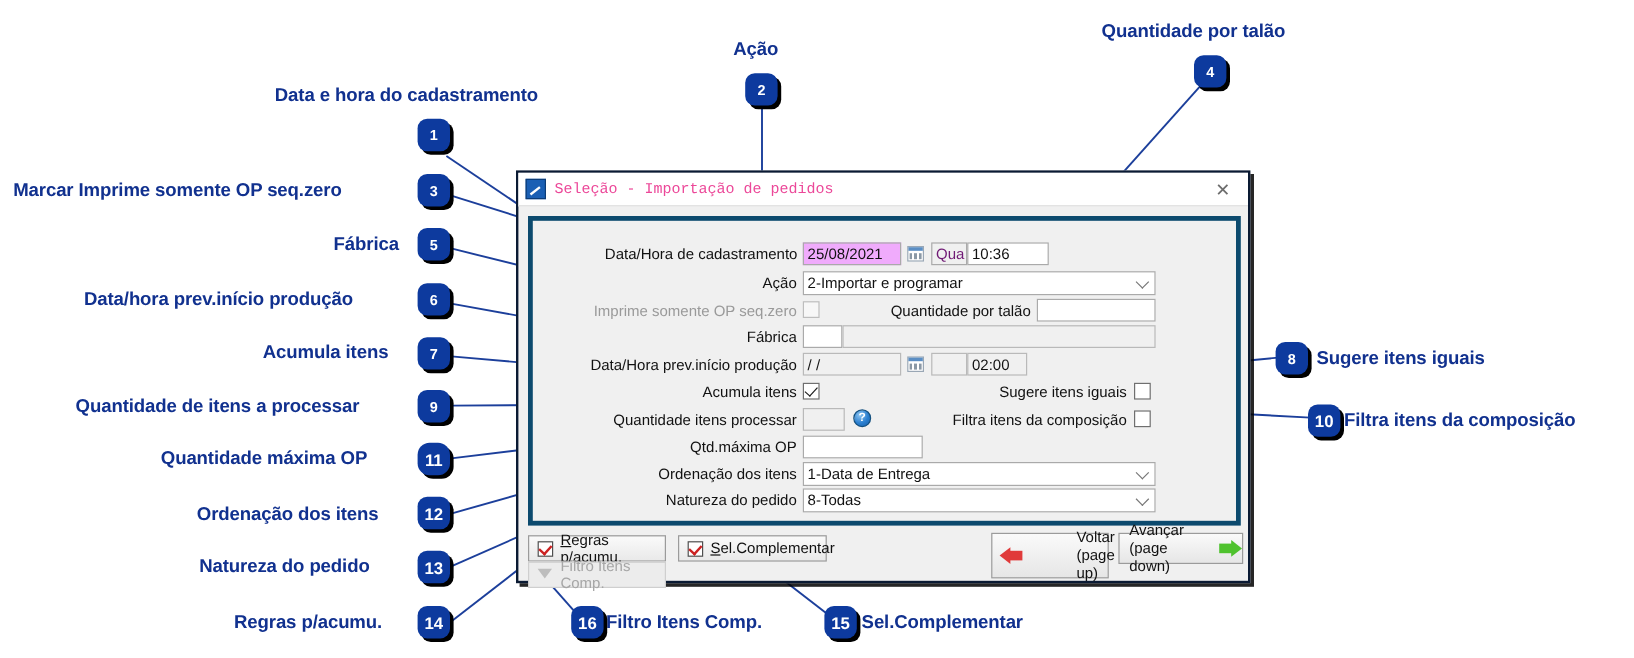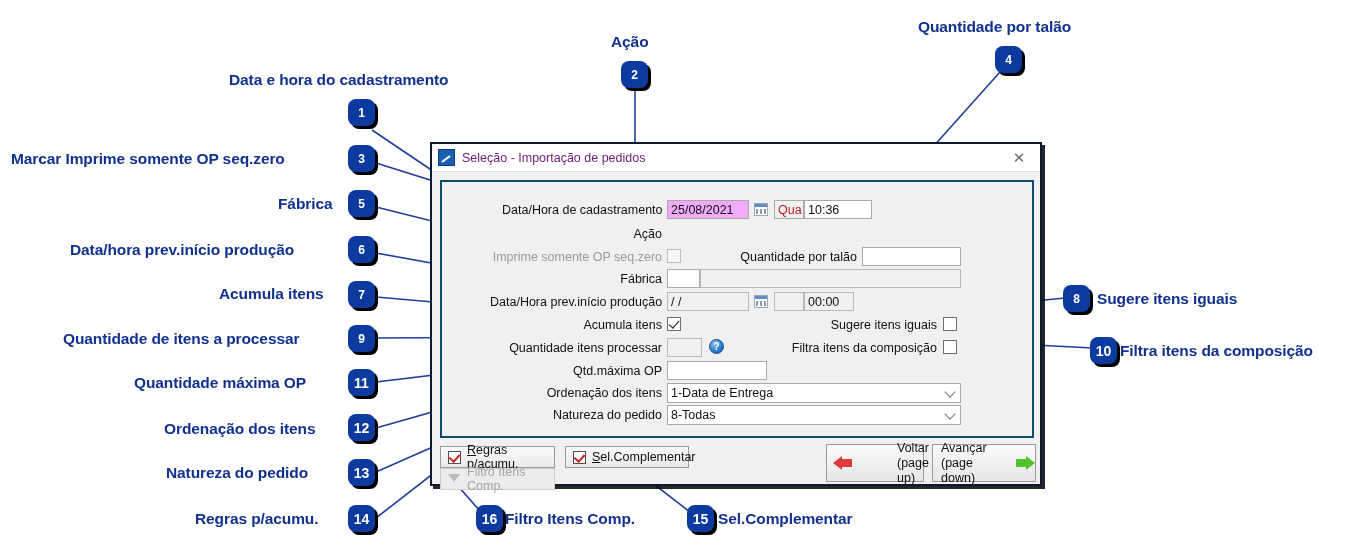--- a/index.html
+++ b/index.html
@@ -61,36 +61,36 @@
     position:relative;
     flex:0 0 auto;
   }
   #title-icon:after{
     content:"";
     position:absolute;left:2px;top:8px;
     width:10px;height:2px;background:#ffffff;
     transform:rotate(-38deg);
   }
   #title-text{
-    font-size:12.5px;color:#701a75;
-    font-family:Liberation Sans, sans-serif;
+    font-size:12.5px;color:#ec4899;
+    font-family:Liberation Mono, monospace;
   }
   #close-btn{
     margin-left:auto;
     width:42px;height:27px;
     display:flex;align-items:center;justify-content:center;
     color:#6d6d6d;font-size:15px;
     font-family:"Liberation Sans", sans-serif;
   }
 
   #groupbox{
     position:absolute;
     left:8px;top:36px;
     width:594px;height:352px;
-    border:2px solid #0c4a6e;
+    border:4px solid #0c4a6e;
     background:#f0f0f0;
     box-sizing:border-box;
   }
   
   .lbl{
     position:absolute;
     font-size:12.5px;color:#111111;
     text-align:right;
     font-family:"Liberation Sans", sans-serif;
     white-space:nowrap;
@@ -103,21 +103,21 @@
     box-sizing:border-box;
     font-size:12.5px;
     color:#111;
     padding:1px 3px;
     font-family:"Liberation Sans", sans-serif;
     line-height:16px;
     overflow:hidden;
     white-space:nowrap;
   }
   .fld.yellow{background:#f0abfc;}
-  .fld.gray{background:#f0f0f0;color:#b91c1c;}
+  .fld.gray{background:#f0f0f0;color:#701a75;}
   .fld.readonly{background:#f0f0f0;border:1px solid #b9b9b9;}
   .combo{
     position:absolute;
     background:#ffffff;
     border:1px solid #aaaaaa;
     box-sizing:border-box;
     font-size:12.5px;color:#111;
     padding:1px 3px;
     line-height:17px;
     font-family:"Liberation Sans", sans-serif;
@@ -297,21 +297,21 @@
 <div class="anno-label" style="left:1097px;top:290px;">Sugere itens iguais</div>
 <div class="anno-badge" style="left:1063px;top:285px;">8</div>
 
 <div class="anno-label" style="left:63px;top:330px;">Quantidade de itens a processar</div>
 <div class="anno-badge" style="left:348px;top:325px;">9</div>
 
 <div class="anno-label" style="left:1120px;top:342px;">Filtra itens da composição</div>
 <div class="anno-badge wide" style="left:1090px;top:337px;">10</div>
 
 <div class="anno-label" style="left:134px;top:374px;">Quantidade máxima OP</div>
-<div class="anno-badge wide" style="left:348px;top:369px;">11</div>
+<div class="anno-badge wide" style="left:348px;top:369px;border-radius:10px;">11</div>
 
 <div class="anno-label" style="left:164px;top:420px;">Ordenação dos itens</div>
 <div class="anno-badge wide" style="left:348px;top:414px;">12</div>
 
 <div class="anno-label" style="left:166px;top:464px;">Natureza do pedido</div>
 <div class="anno-badge wide" style="left:348px;top:459px;">13</div>
 
 <div class="anno-label" style="left:195px;top:510px;">Regras p/acumu.</div>
 <div class="anno-badge wide" style="left:348px;top:505px;">14</div>
 
@@ -331,35 +331,39 @@
 
   <div id="groupbox" style="height:258px;">
 
     <div class="lbl" style="left:60px;top:21px;width:160px;">Data/Hora de cadastramento</div>
     <div class="fld yellow" style="left:225px;top:18px;width:82px;height:19px;">25/08/2021</div>
     <div class="calicon" style="left:312px;top:21px;"></div>
     <div class="fld gray" style="left:332px;top:18px;width:30px;height:19px;">Qua</div>
     <div class="fld" style="left:362px;top:18px;width:68px;height:19px;">10:36</div>
 
     <div class="lbl" style="left:150px;top:45px;width:70px;">Ação</div>
+    <div class="combo" style="left:225px;top:42px;width:294px;height:20px;">
+      <span>2-Importar e programar</span>
+      <span class="arrow"></span>
+    </div>
 
     <div class="lbl dis" style="left:48px;top:68px;width:172px;">Imprime somente OP seq.zero</div>
     <div class="cbox dis" style="left:225px;top:67px;"></div>
     <div class="lbl" style="left:280px;top:68px;width:135px;">Quantidade por talão</div>
     <div class="fld" style="left:420px;top:65px;width:99px;height:19px;"></div>
 
     <div class="lbl" style="left:150px;top:90px;width:70px;">Fábrica</div>
     <div class="fld" style="left:225px;top:87px;width:33px;height:19px;"></div>
     <div class="fld readonly" style="left:258px;top:87px;width:261px;height:19px;"></div>
 
     <div class="lbl" style="left:48px;top:113px;width:172px;">Data/Hora prev.início produção</div>
     <div class="fld readonly" style="left:225px;top:110px;width:82px;height:19px;">/  /</div>
     <div class="calicon" style="left:312px;top:113px;"></div>
     <div class="fld readonly" style="left:332px;top:110px;width:30px;height:19px;"></div>
-    <div class="fld readonly" style="left:362px;top:110px;width:50px;height:19px;">00:00</div>
+    <div class="fld readonly" style="left:362px;top:110px;width:50px;height:19px;">02:00</div>
 
     <div class="lbl" style="left:120px;top:136px;width:100px;">Acumula itens</div>
     <div class="cbox checked" style="left:225px;top:135px;"></div>
     <div class="lbl" style="left:370px;top:136px;width:125px;">Sugere itens iguais</div>
     <div class="cbox" style="left:501px;top:135px;"></div>
 
     <div class="lbl" style="left:58px;top:159px;width:162px;">Quantidade itens processar</div>
     <div class="fld readonly" style="left:225px;top:156px;width:35px;height:19px;"></div>
     <div class="helpicon" style="left:267px;top:157px;">?</div>
     <div class="lbl" style="left:340px;top:159px;width:155px;">Filtra itens da composição</div>
@@ -397,21 +401,21 @@
   </div>
 
   <div class="navbtn" style="left:394px;top:300px;width:98px;height:38px;">
     <span class="arrow-left" style="margin-left:6px;"></span>
     <span class="txt">
       <span class="u">Voltar</span><br>
       <span>(page up)</span>
     </span>
   </div>
 
-  <div class="navbtn" style="left:500px;top:300px;width:104px;height:38px;">
+  <div class="navbtn" style="left:500px;top:300px;width:104px;height:26px;">
     <span class="txt" style="margin-left:8px;">
       <span class="u">Avançar</span><br>
       <span>(page down)</span>
     </span>
     <span class="arrow-right" style="margin-left:4px;"></span>
   </div>
 
 </div>
 
 </body></html>

